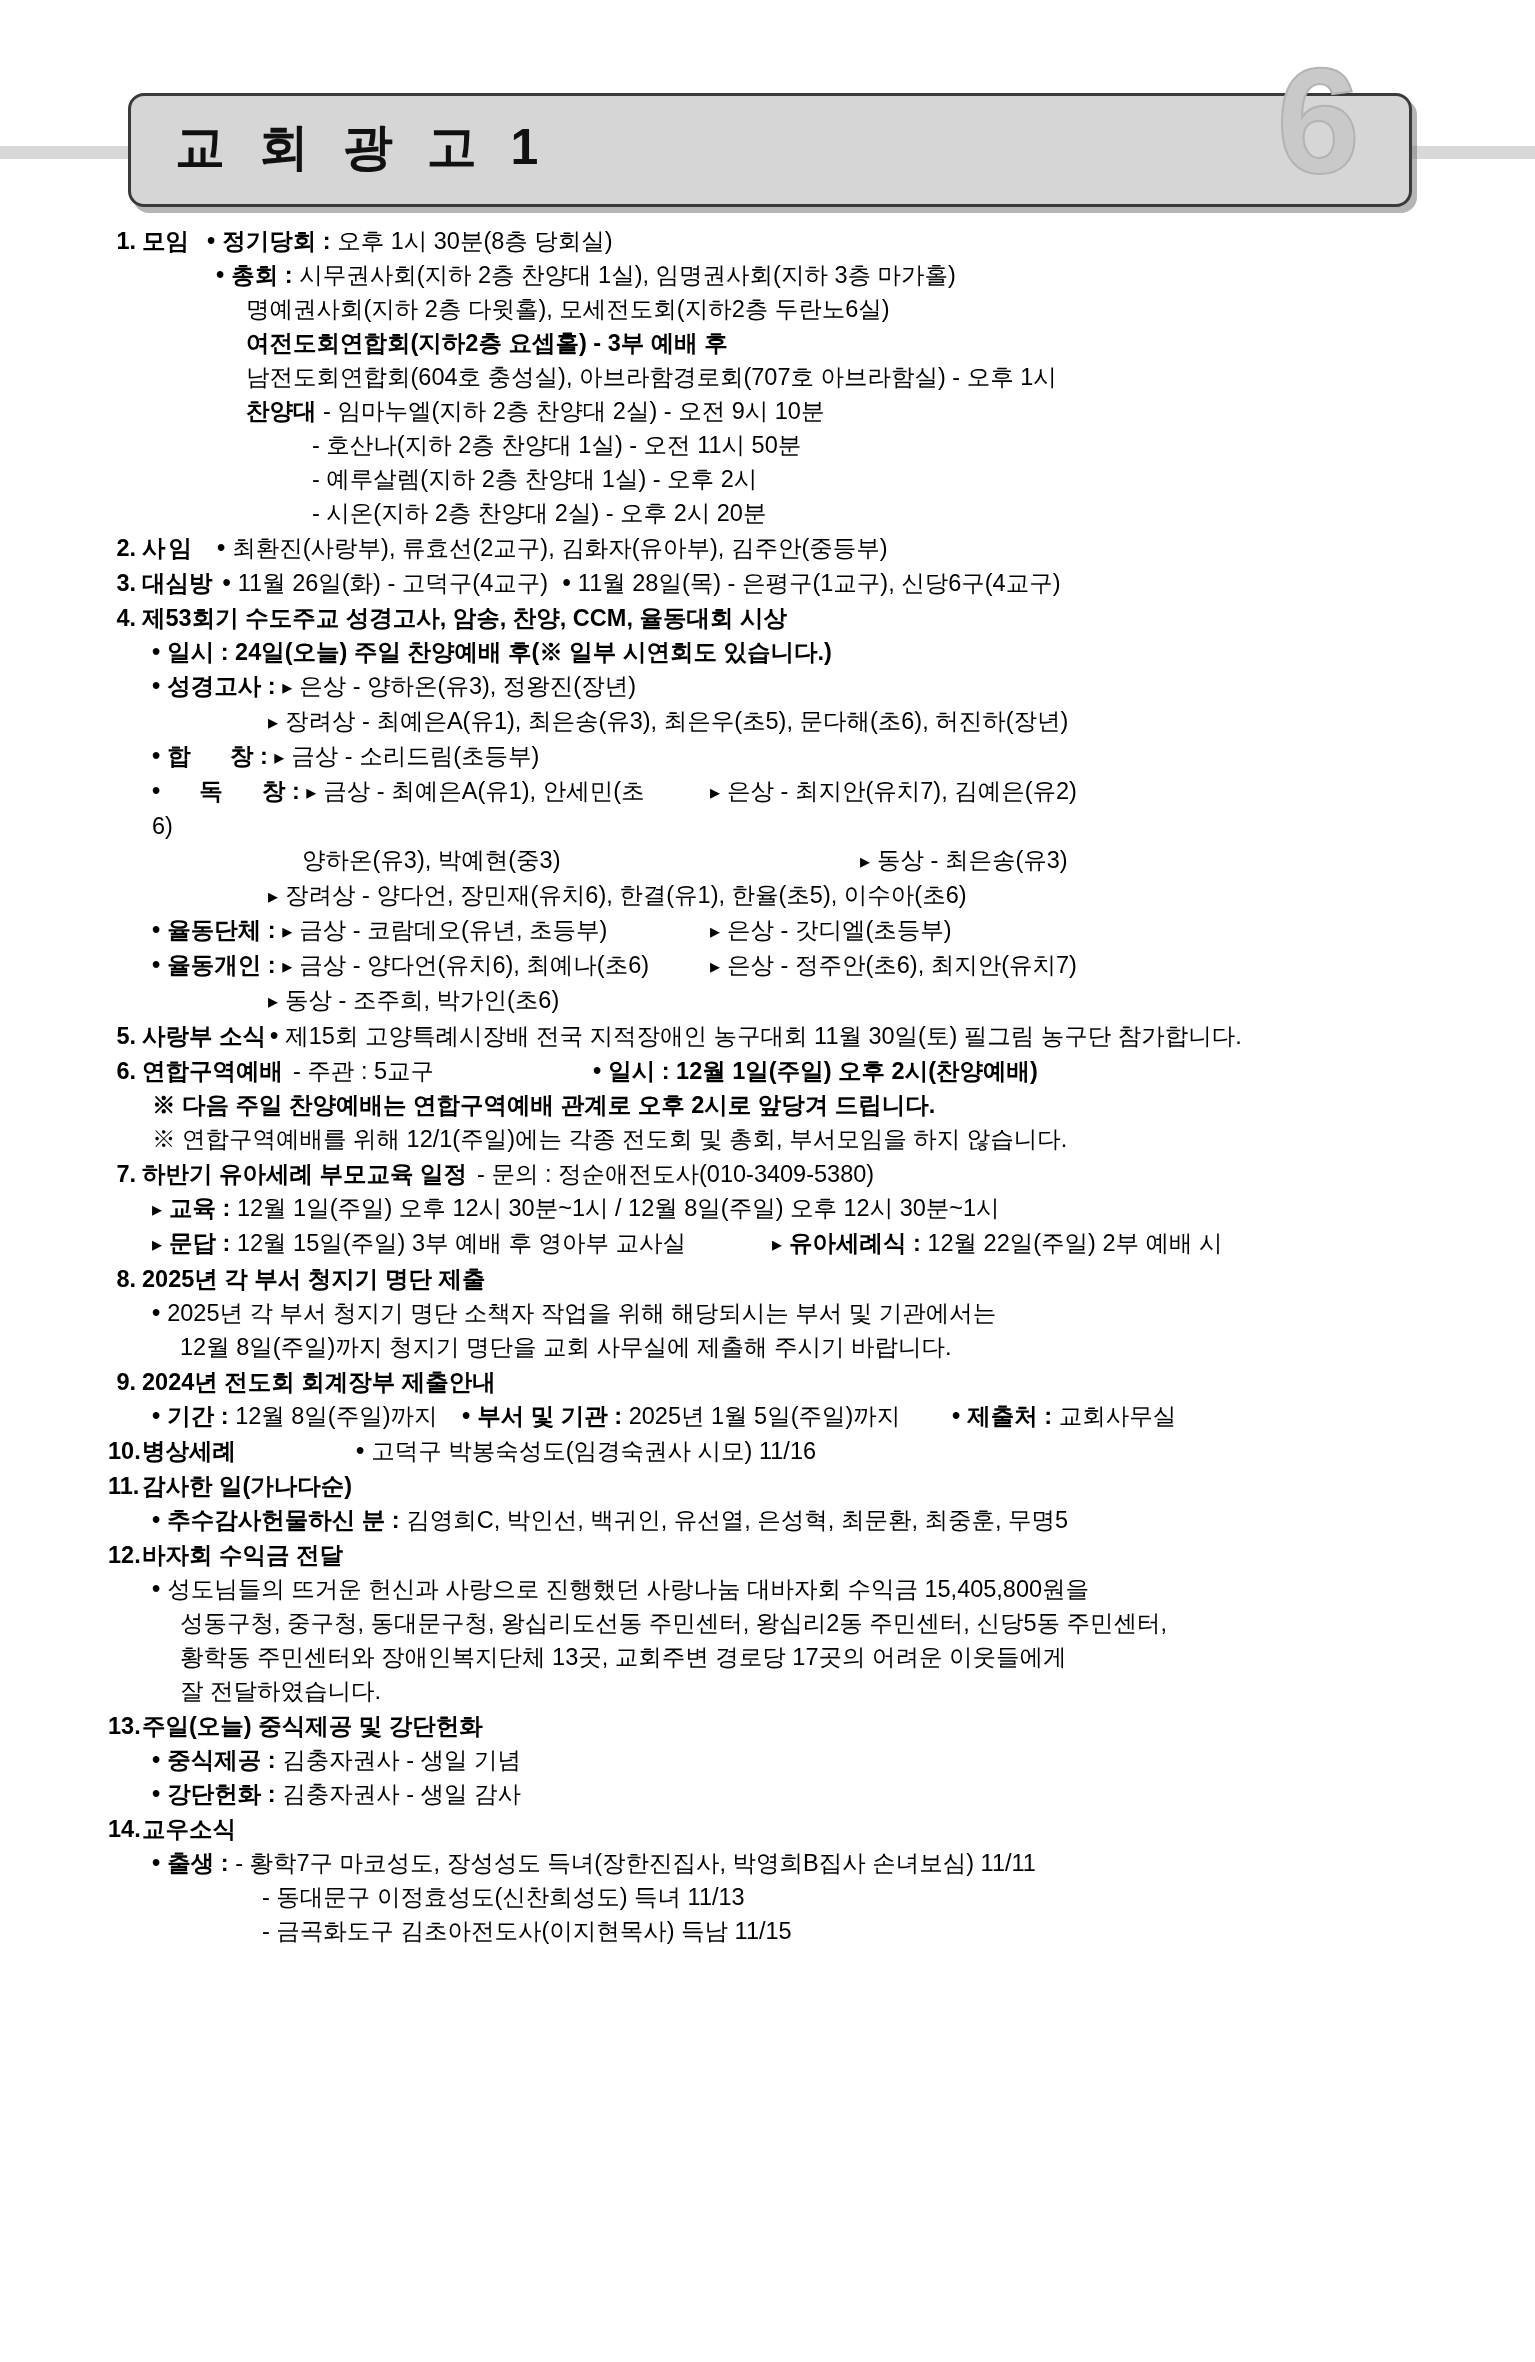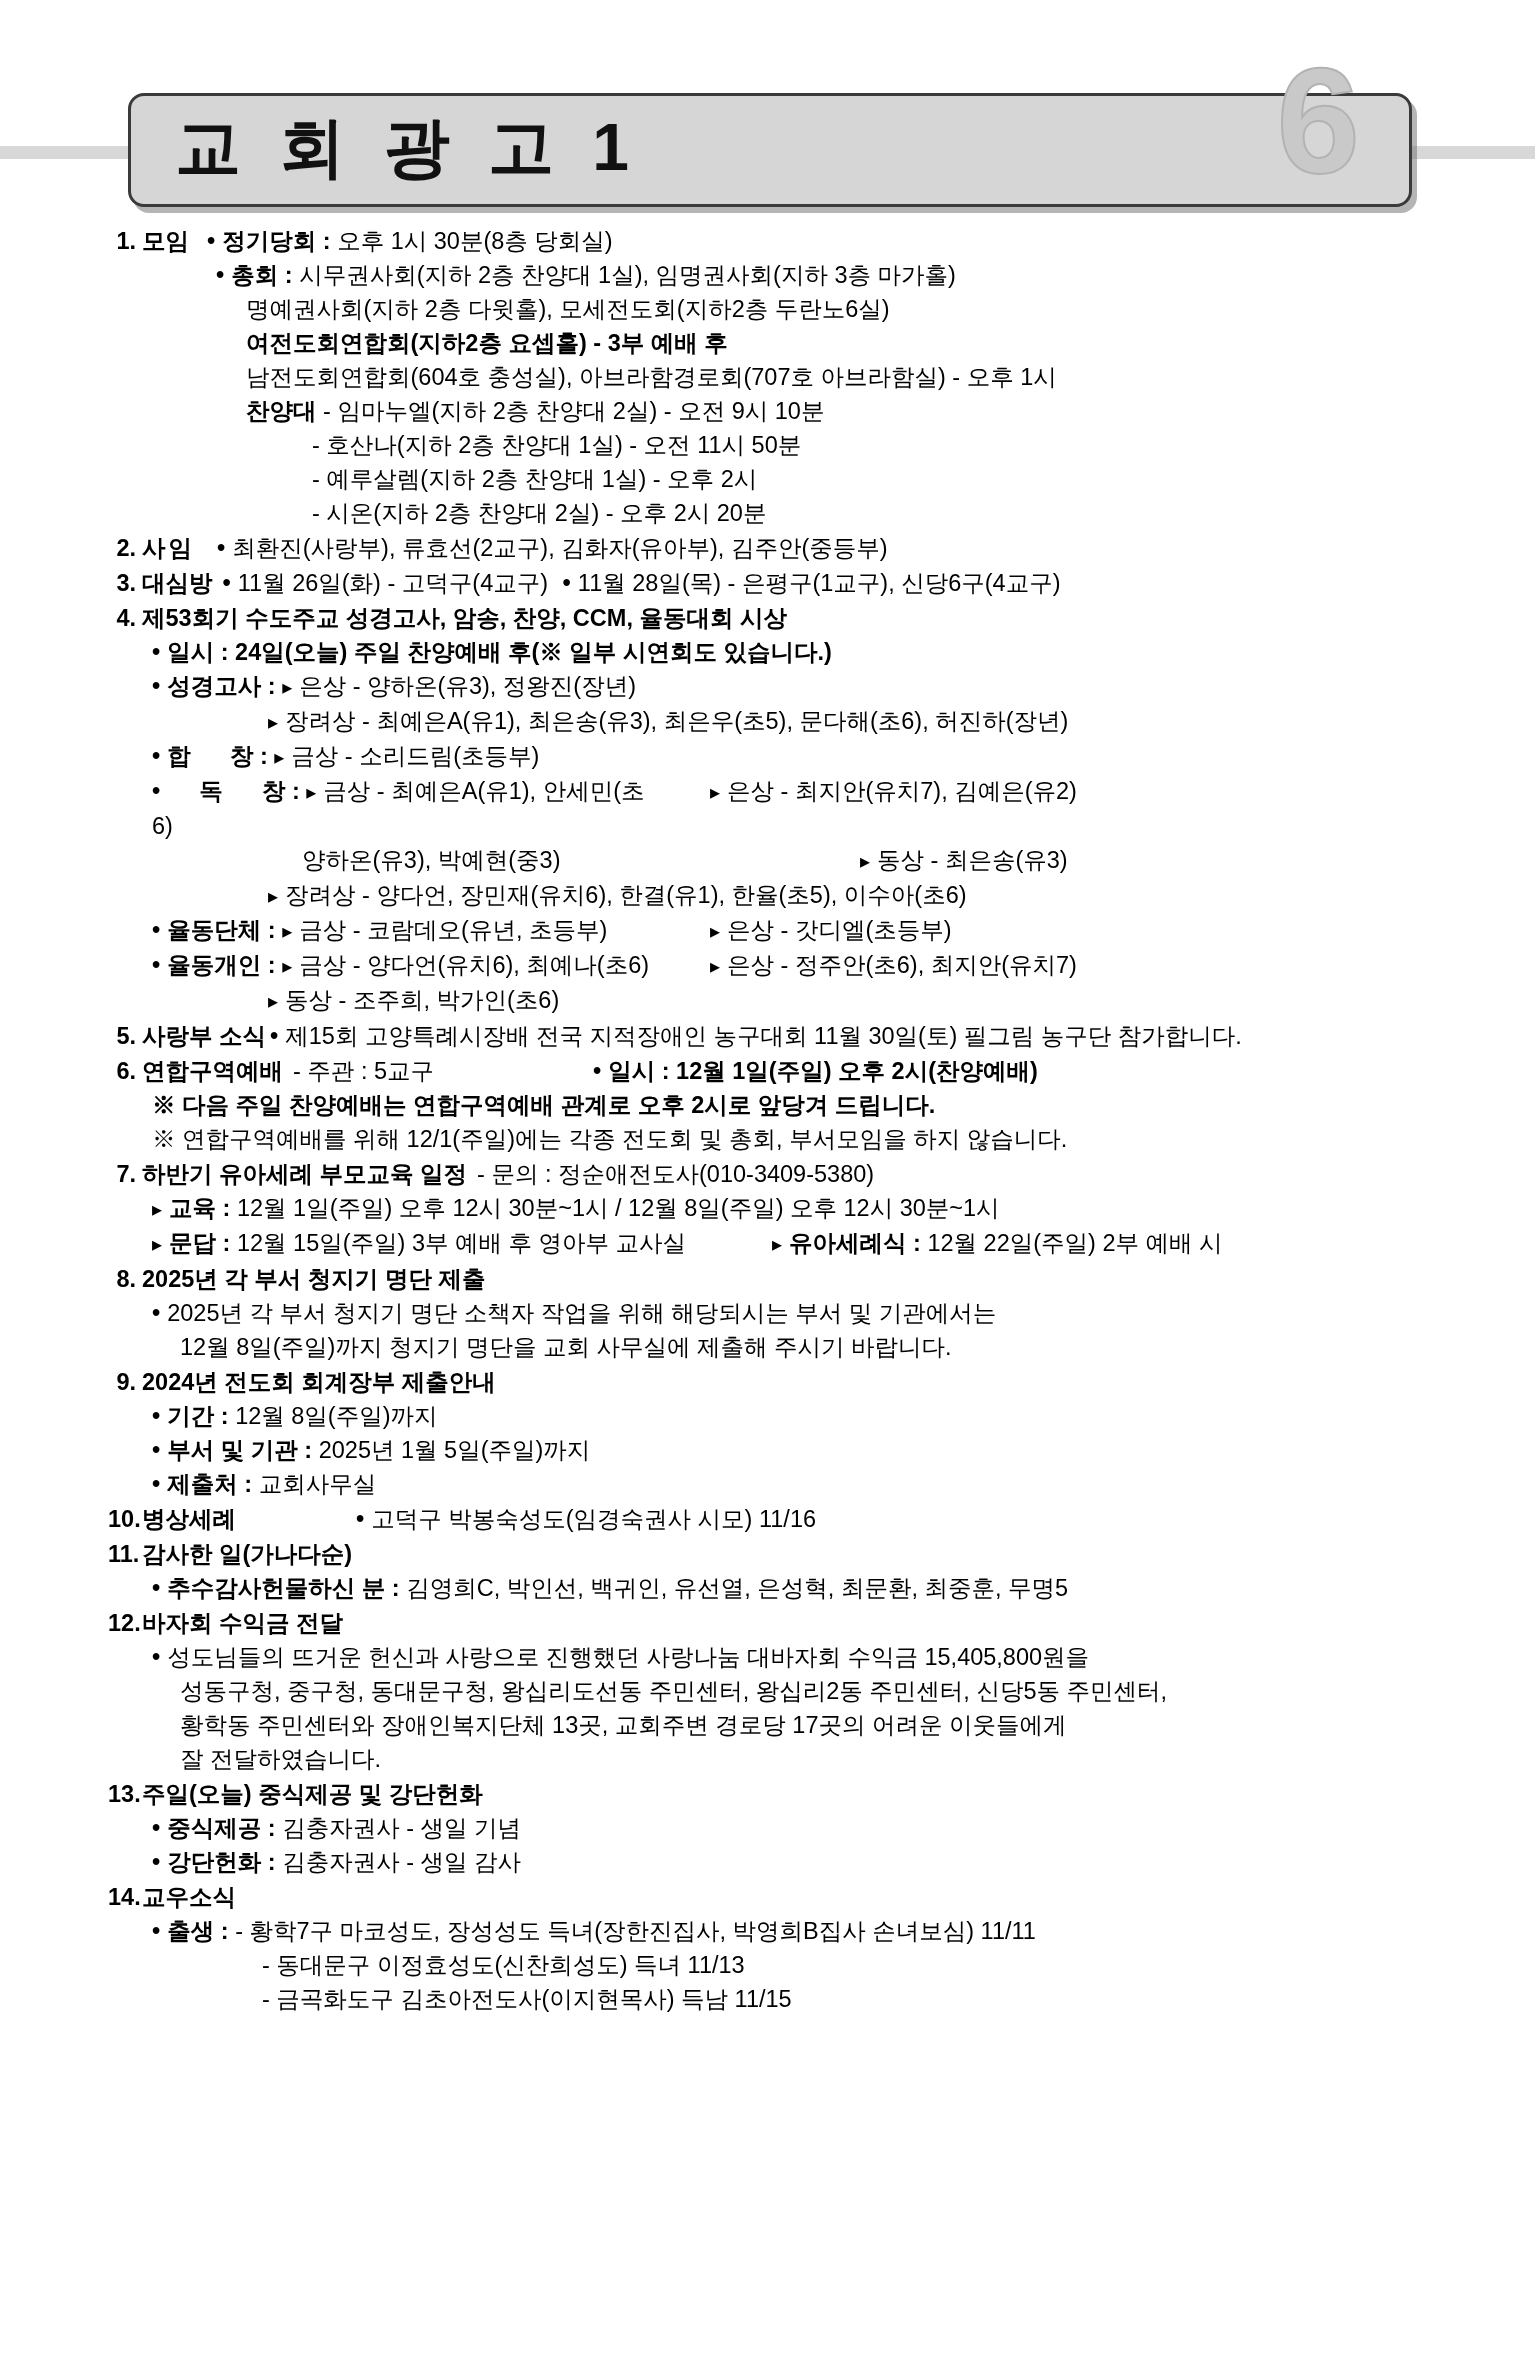--- a/index.html
+++ b/index.html
@@ -44,21 +44,21 @@
     height: 108px;
     background: #d6d6d6;
     border: 3px solid #3a3a3a;
     border-radius: 16px;
     box-shadow: 5px 6px 0 rgba(120,120,120,0.55);
   }
   .header-title {
     position: absolute;
     left: 175px;
     top: 70px;
-    font-size: 66px;
+    font-size: 50px;
     font-weight: bold;
     letter-spacing: 10px;
     line-height: 78px;
     color: #111;
   }
   .header-number {
     position: absolute;
     right: 175px;
     top: 8px;
     font-size: 150px;
@@ -273,21 +273,21 @@
       <div>
         <span class="bul"></span><span>2025년 각 부서 청지기 명단 소책자 작업을 위해 해당되시는 부서 및 기관에서는</span>
       </div>
       <div style="padding-left:28px;">12월 8일(주일)까지 청지기 명단을 교회 사무실에 제출해 주시기 바랍니다.</div>
     </div>
 
     <div class="row item">
       <div class="num w1">9.</div>
       <div class="sec-title">2024년 전도회 회계장부 제출안내</div>
     </div>
-    <div class="two-col" style="padding-left:44px;flex-direction:column;">
+    <div class="two-col" style="padding-left:44px;">
       <div style="width:310px;">
         <span class="bul"></span><span class="b">기간 : </span><span>12월 8일(주일)까지</span>
       </div>
       <div style="width:490px;">
         <span class="bul"></span><span class="b">부서 및 기관 : </span><span>2025년 1월 5일(주일)까지</span>
       </div>
       <div>
         <span class="bul"></span><span class="b">제출처 : </span><span>교회사무실</span>
       </div>
     </div>

